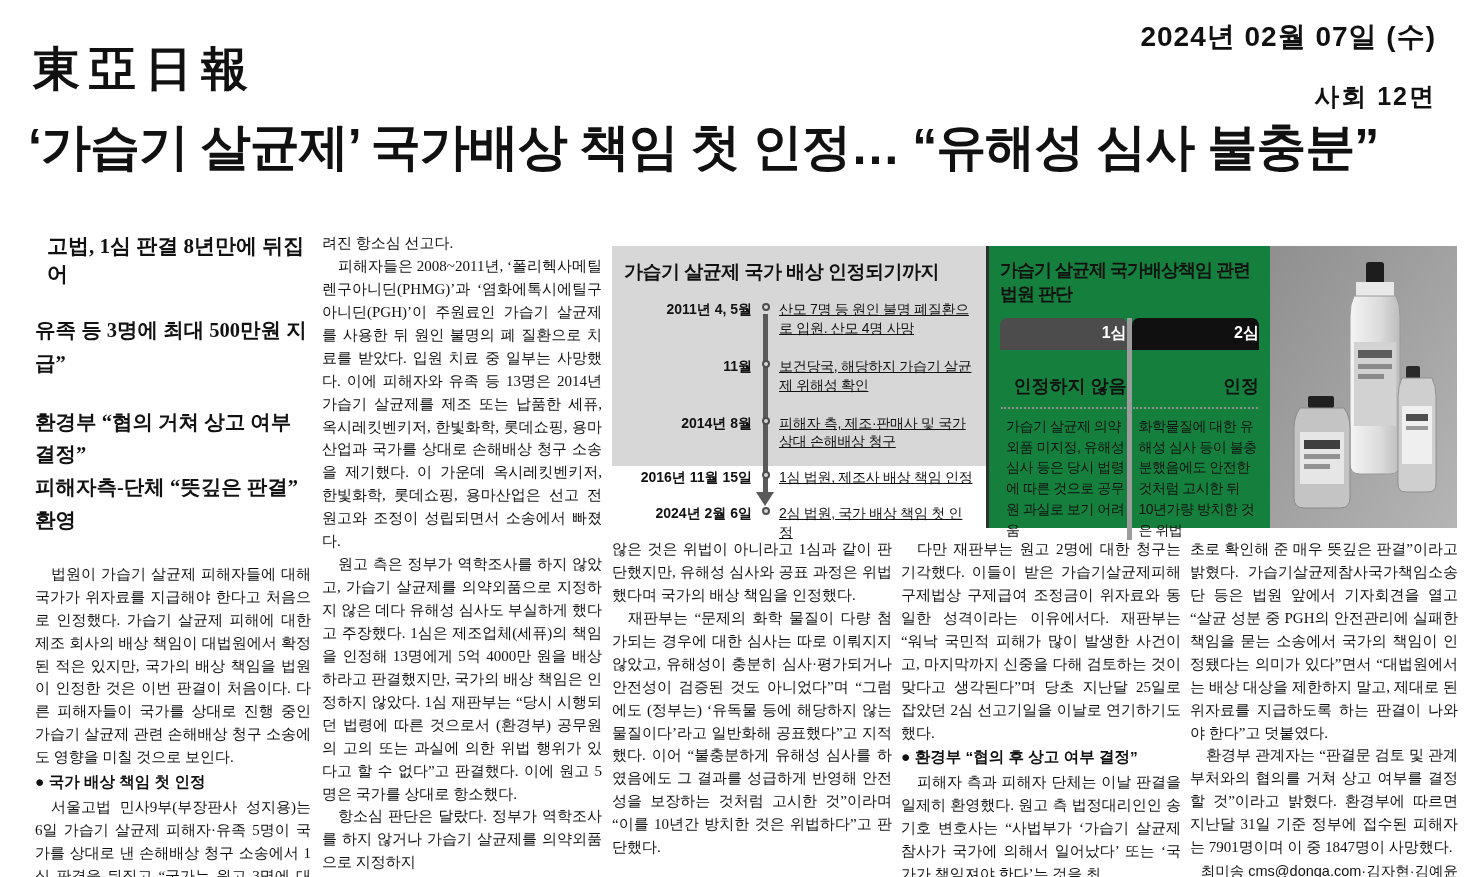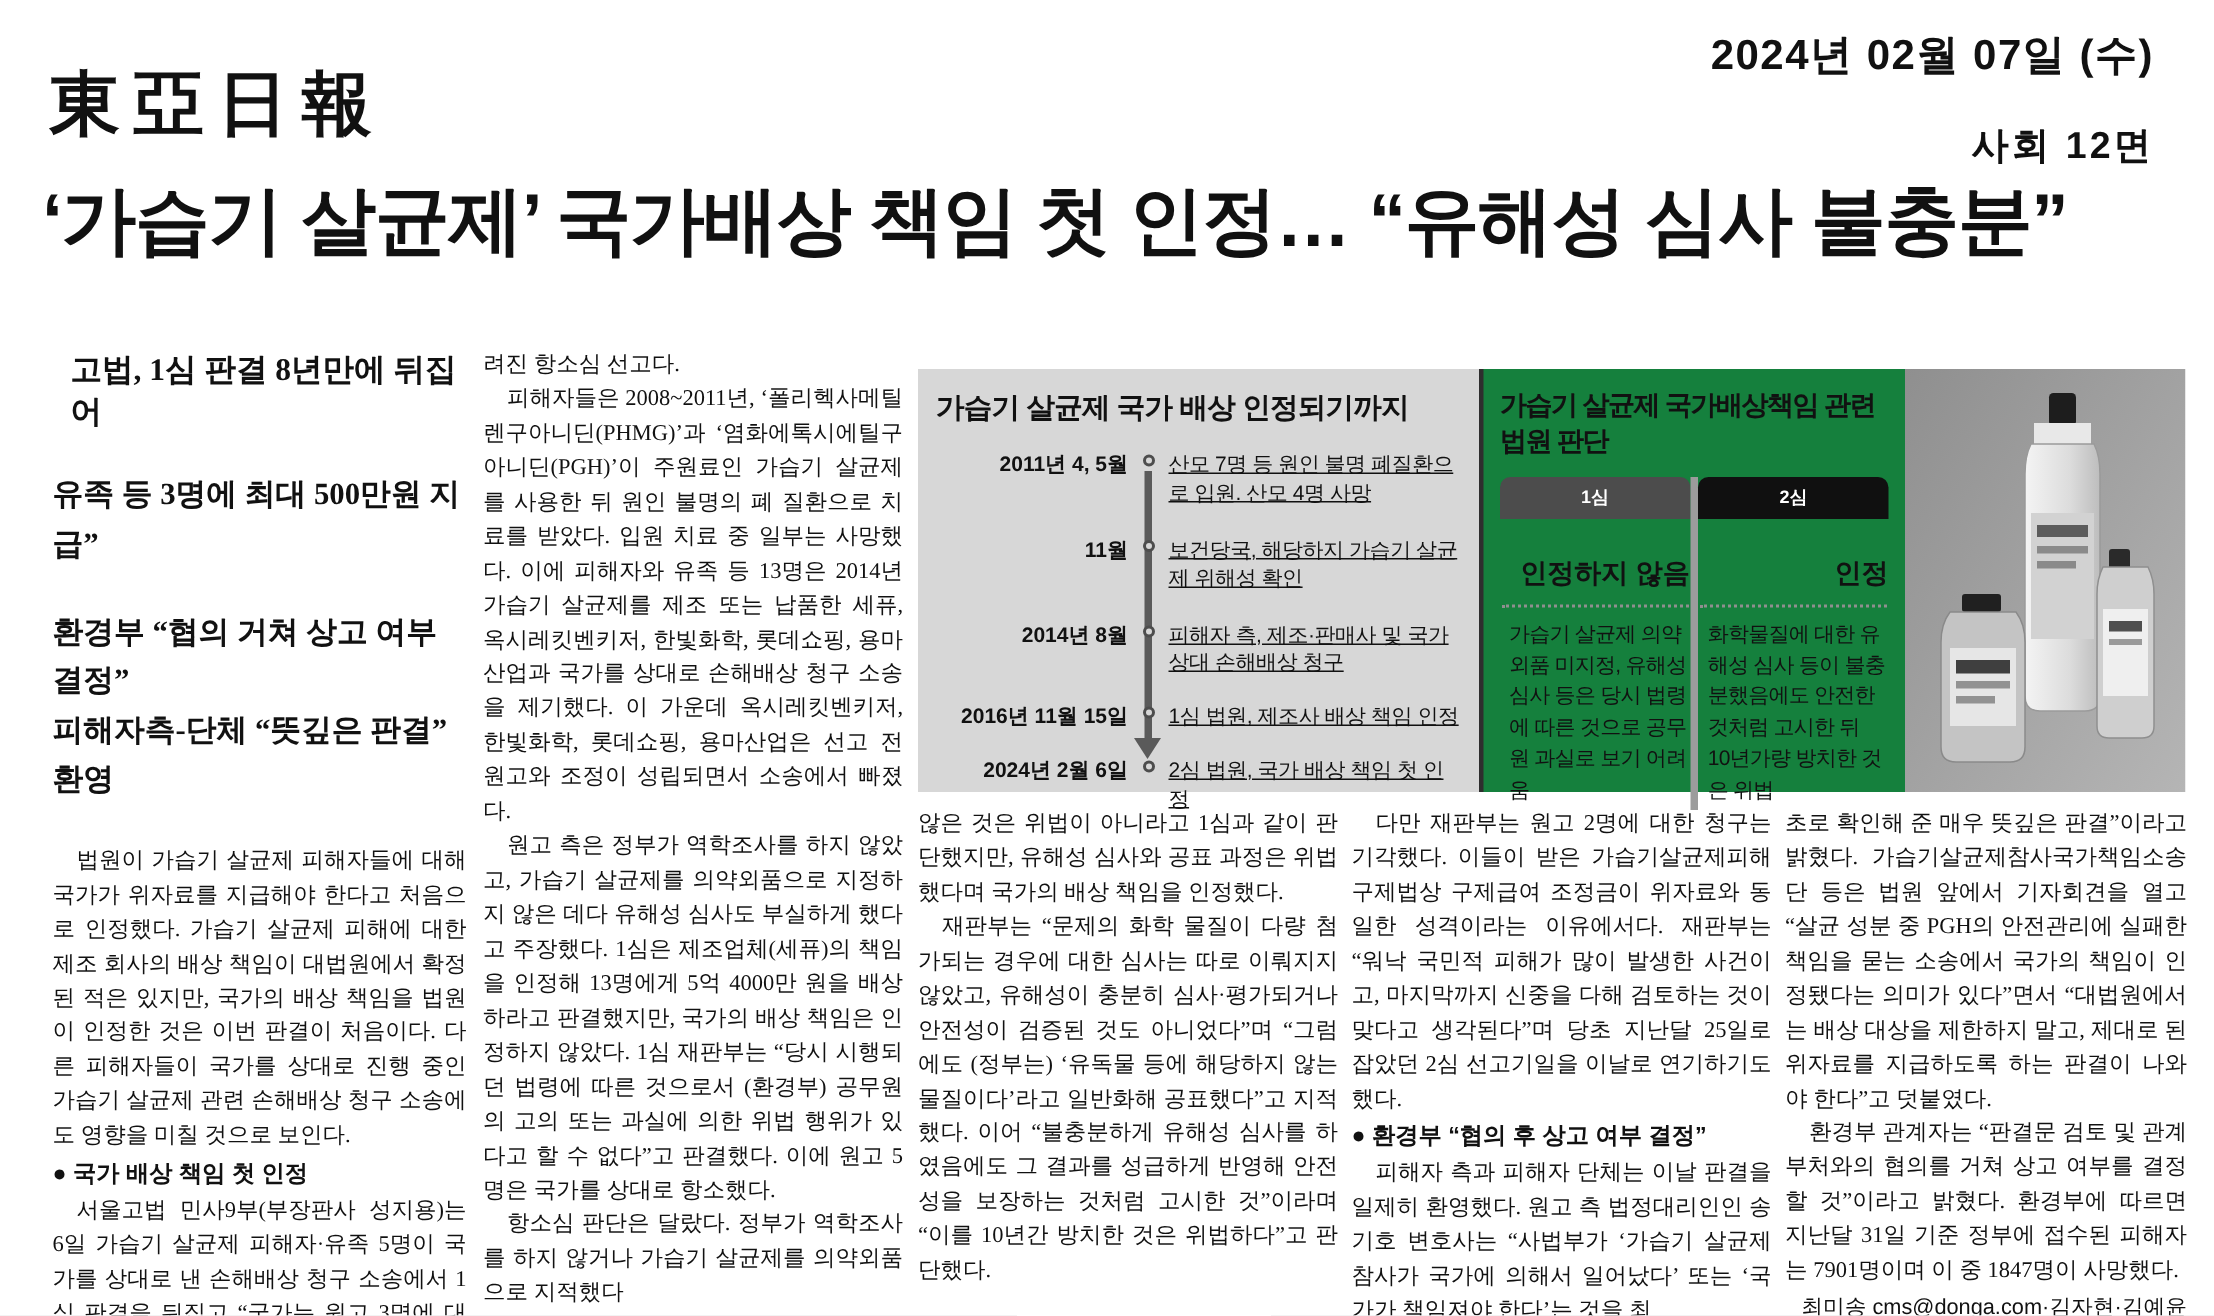--- a/index.html
+++ b/index.html
@@ -44,21 +44,21 @@
     font-size:15.5px; font-weight:800; margin:3px 0 3px 0; text-align:left;
   }
   
   .subhead1 { font-size:21px; font-weight:700; padding-left:12px; margin-bottom:26px; }
   .subhead-group { margin-bottom:26px; }
   .subhead-group div { font-size:20.5px; font-weight:600; line-height:1.6; }
   .subheads { margin-bottom:26px; }
   
   .infographic { position:absolute; left:612px; top:246px; width:848px; height:282px; display:flex; }
   .timeline-box {
-    width:374px; height:282px; background:#d7d7d7; position:relative;
+    width:374px; height:220px; background:#d7d7d7; position:relative;
     padding:13px 12px 0 12px; font-family:"Liberation Sans",sans-serif;
   }
   .timeline-title { font-size:19px; font-weight:800; margin-bottom:15px; letter-spacing:-0.5px; }
   .tl-row { display:flex; position:relative; z-index:2; }
   .tl-date { width:128px; text-align:right; font-weight:700; font-size:14px; line-height:1.3; flex:none; }
   .tl-marker { width:27px; flex:none; display:flex; justify-content:center; }
   .tl-marker span {
     width:8px; height:8px; border:2.5px solid #4d4d4d; border-radius:50%;
     background:#d7d7d7; margin-top:3px;
   }
@@ -71,21 +71,21 @@
   .r0 { margin-bottom:19px; } .r1 { margin-bottom:19px; } .r2 { margin-bottom:17px; } .r3 { margin-bottom:17px; }
   .judgment-box {
     width:284px; height:282px; background:#15803d; border-left:3px solid #2e2e2e;
     padding:12px 11px 0 11px; font-family:"Liberation Sans",sans-serif;
   }
   .judgment-title { font-size:18px; font-weight:800; margin-bottom:12px; letter-spacing:-1px; }
   .judgment-cols { display:flex; height:222px; }
   .j-col { width:128px; display:flex; flex-direction:column; }
   .j-divider { width:6px; background:#9c9c9c; margin:0 0; }
   .j-header {
-    color:#fff; text-align:center; font-weight:700; font-size:12px;
+    color:#fff; text-align:right; font-weight:700; font-size:16px;
     padding:5px 0 6px; border-radius:7px 7px 0 0;
   }
   .j-header.first  { background:#4c4c4c; }
   .j-header.second { background:#101010; }
   .j-verdict { text-align:right; font-weight:700; font-size:18px; padding:24px 0 9px; }
   .j-dotted { border-top:2px dotted #8f8f8f; margin:0 1px; }
   .j-detail { font-size:14px; line-height:1.48; padding:7px 2px 0 6px; letter-spacing:-0.5px; }
   .photo { width:187px; height:282px; position:relative; }
   .photo svg { display:block; }
   
@@ -114,21 +114,21 @@
     </div>
     <p class="indent">법원이 가습기 살균제 피해자들에 대해 국가가 위자료를 지급해야 한다고 처음으로 인정했다. 가습기 살균제 피해에 대한 제조 회사의 배상 책임이 대법원에서 확정된 적은 있지만, 국가의 배상 책임을 법원이 인정한 것은 이번 판결이 처음이다. 다른 피해자들이 국가를 상대로 진행 중인 가습기 살균제 관련 손해배상 청구 소송에도 영향을 미칠 것으로 보인다.</p>
     <div class="section-head">● 국가 배상 책임 첫 인정</div>
     <p class="indent">서울고법 민사9부(부장판사 성지용)는 6일 가습기 살균제 피해자·유족 5명이 국가를 상대로 낸 손해배상 청구 소송에서 1심 판결을 뒤집고 “국가는 원고 3명에 대해 각 300만~500만 원을 지급하라”고 판결했다. 2016년 1심 판결 후 8년 만에 내</p>
   </div>
 
   <div class="col col2">
     <p>려진 항소심 선고다.</p>
     <p class="indent">피해자들은 2008~2011년, ‘폴리헥사메틸렌구아니딘(PHMG)’과 ‘염화에톡시에틸구아니딘(PGH)’이 주원료인 가습기 살균제를 사용한 뒤 원인 불명의 폐 질환으로 치료를 받았다. 입원 치료 중 일부는 사망했다. 이에 피해자와 유족 등 13명은 2014년 가습기 살균제를 제조 또는 납품한 세퓨, 옥시레킷벤키저, 한빛화학, 롯데쇼핑, 용마산업과 국가를 상대로 손해배상 청구 소송을 제기했다. 이 가운데 옥시레킷벤키저, 한빛화학, 롯데쇼핑, 용마산업은 선고 전 원고와 조정이 성립되면서 소송에서 빠졌다.</p>
     <p class="indent">원고 측은 정부가 역학조사를 하지 않았고, 가습기 살균제를 의약외품으로 지정하지 않은 데다 유해성 심사도 부실하게 했다고 주장했다. 1심은 제조업체(세퓨)의 책임을 인정해 13명에게 5억 4000만 원을 배상하라고 판결했지만, 국가의 배상 책임은 인정하지 않았다. 1심 재판부는 “당시 시행되던 법령에 따른 것으로서 (환경부) 공무원의 고의 또는 과실에 의한 위법 행위가 있다고 할 수 없다”고 판결했다. 이에 원고 5명은 국가를 상대로 항소했다.</p>
-    <p class="indent">항소심 판단은 달랐다. 정부가 역학조사를 하지 않거나 가습기 살균제를 의약외품으로 지적했다</p>
+    <p class="indent">항소심 판단은 달랐다. 정부가 역학조사를 하지 않거나 가습기 살균제를 의약외품으로 지정하지</p>
   </div>
 
   <div class="infographic">
 
     <div class="timeline-box">
       <div class="timeline-title">가습기 살균제 국가 배상 인정되기까지</div>
       <div class="tl-line"></div>
       <div class="tl-arrow"></div>
       <div class="tl-row r0">
         <div class="tl-date">2011년 4, 5월</div>

